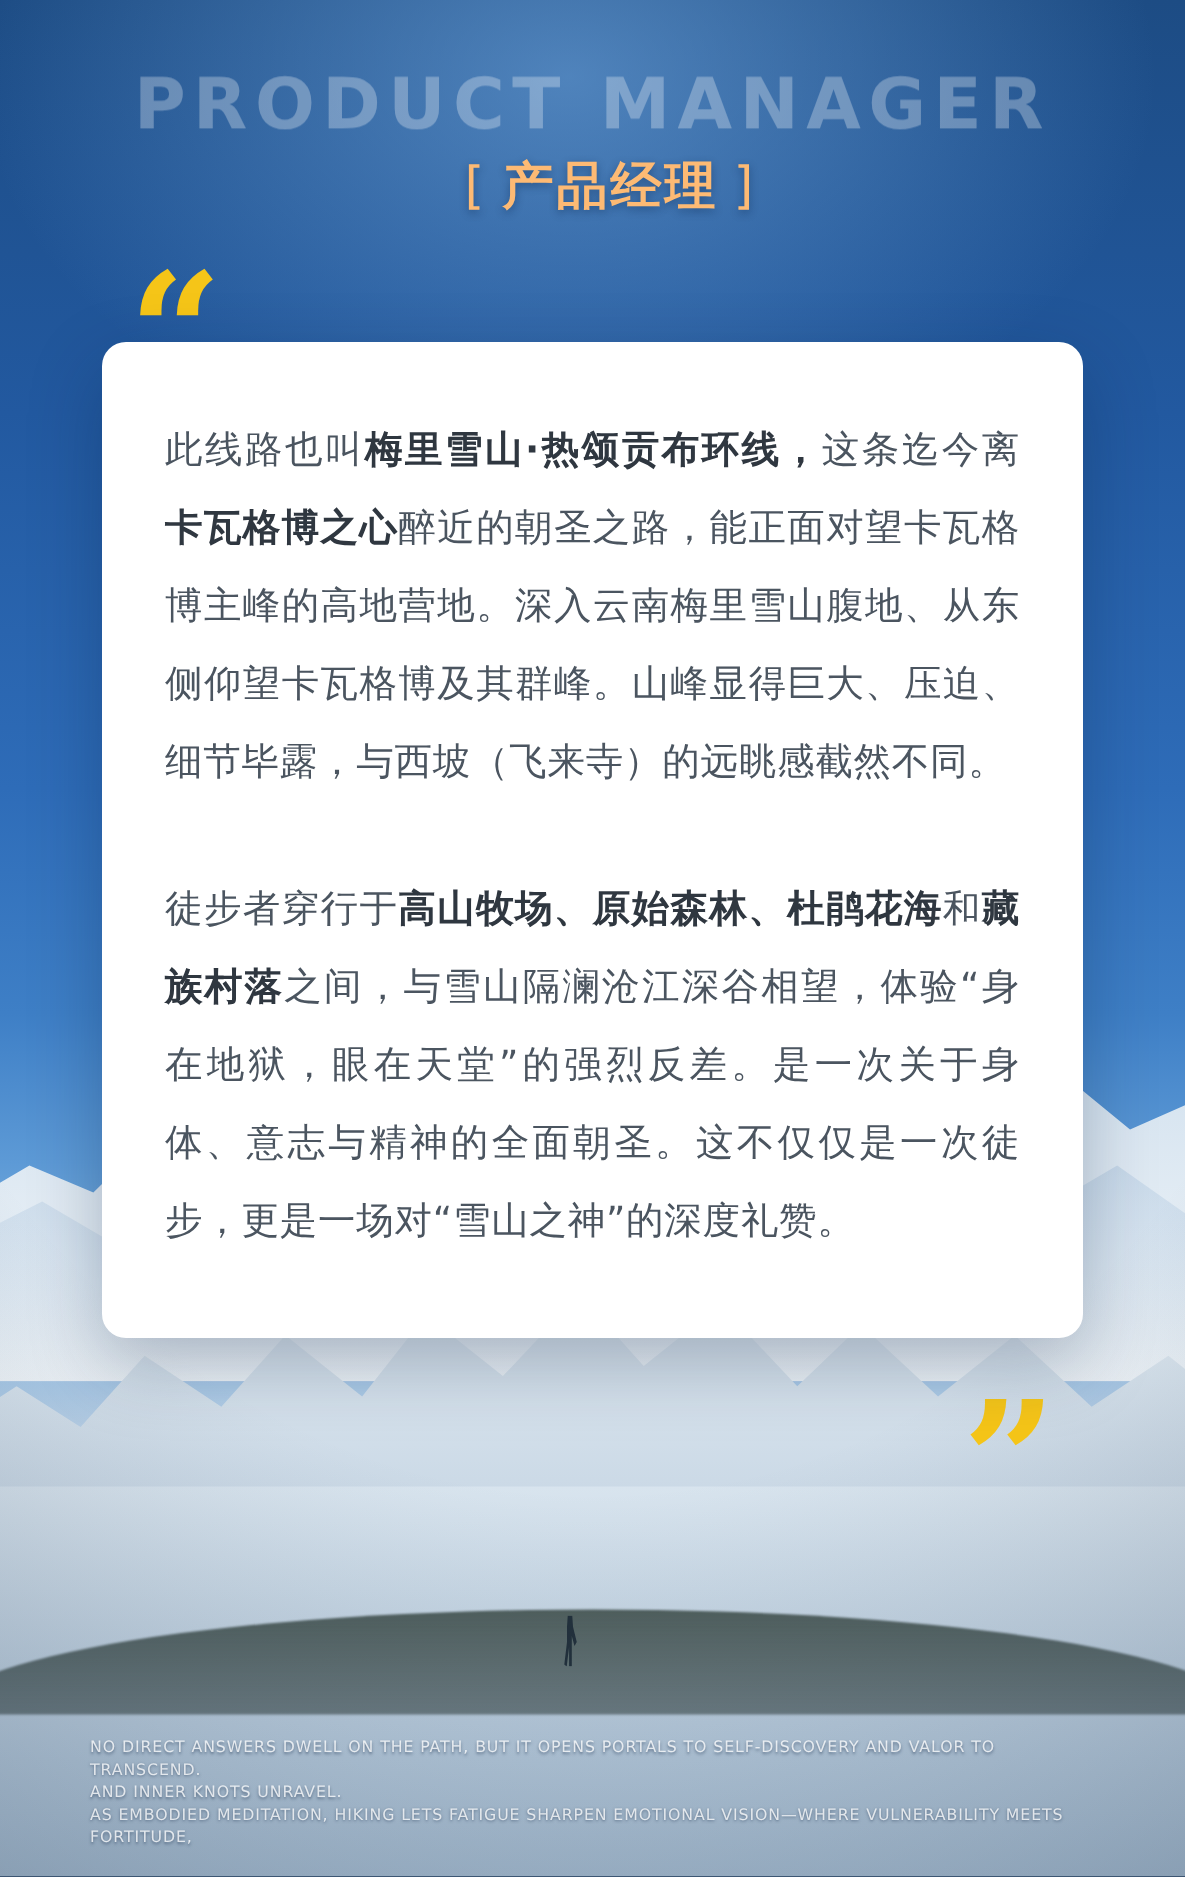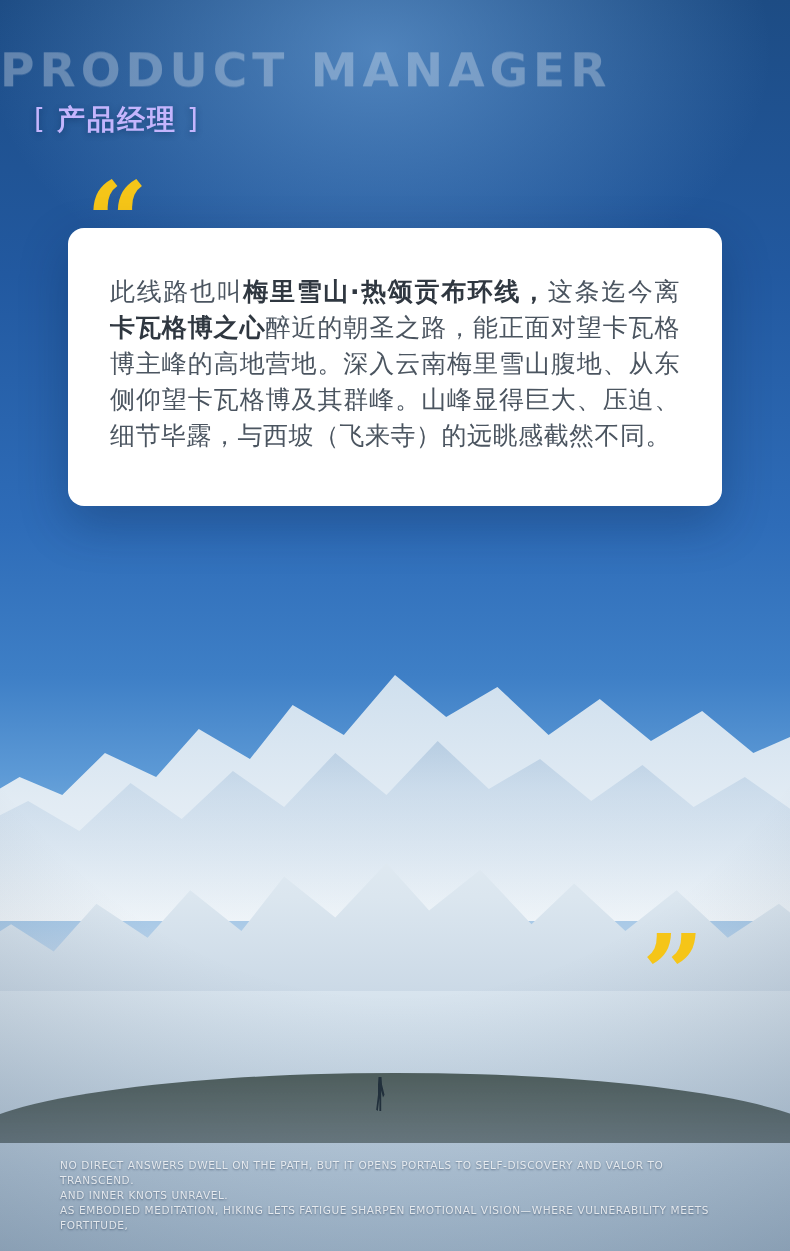--- a/index.html
+++ b/index.html
@@ -102,36 +102,36 @@
     inset: 0;
     background: radial-gradient(ellipse 120% 90% at 50% 30%, rgba(0,0,0,0) 55%, rgba(10,30,55,0.30) 100%);
   }
 
   
   .header {
     position: absolute;
     top: 46px;
     left: 0;
     right: 0;
-    text-align: left;
+    text-align: center;
   }
   .title-en {
     font-size: 47px;
     letter-spacing: 5px;
     font-weight: 700;
     color: rgba(255,255,255,0.20);
     text-shadow: 0 1px 0 rgba(255,255,255,0.12);
     line-height: 1;
     white-space: nowrap;
   }
   .title-cn {
     margin-top: 8px;
-    font-size: 28px;
-    font-weight: 700;
-    color: #c4b5fd;
+    font-size: 34px;
+    font-weight: 700;
+    color: #fdba74;
     letter-spacing: 2px;
     text-shadow: 0 2px 6px rgba(10,40,80,0.45);
     padding-left: 24px;
   }
   .title-cn .bracket {
     font-weight: 400;
     margin: 0 10px;
   }
 
   
@@ -161,21 +161,21 @@
     top: 228px;
     width: 654px;
     box-sizing: border-box;
     background: #ffffff;
     border-radius: 16px;
     padding: 46px 42px 52px 42px;
     box-shadow: 0 18px 48px rgba(8,30,60,0.28);
   }
   .para {
     font-size: 25px;
-    line-height: 36px;
+    line-height: 52px;
     color: #4b5560;
     letter-spacing: 0.5px;
     margin: 0;
     text-align: justify;
   }
   .para + .para {
     margin-top: 46px;
   }
   .para b {
     color: #2f3740;
@@ -219,20 +219,21 @@
     <div class="title-cn">
       <span class="bracket">[</span><span>产品经理</span><span class="bracket">]</span>
     </div>
   </div>
 
   <div class="quote-open">“</div>
   <div class="quote-close">”</div>
 
   <div class="card">
     <p class="para"><span>此线路也叫</span><b>梅里雪山·热颂贡布环线，</b><span>这条迄今离</span><b>卡瓦格博之心</b><span>醉近的朝圣之路，能正面对望卡瓦格博主峰的高地营地。深入云南梅里雪山腹地、从东侧仰望卡瓦格博及其群峰。山峰显得巨大、压迫、细节毕露，与西坡（飞来寺）的远眺感截然不同。</span></p>
+    <p class="para"><span>徒步者穿行于</span><b>高山牧场、原始森林、杜鹃花海</b><span>和</span><b>藏族村落</b><span>之间，与雪山隔澜沧江深谷相望，体验“身在地狱，眼在天堂”的强烈反差。是一次关于身体、意志与精神的全面朝圣。这不仅仅是一次徒步，更是一场对“雪山之神”的深度礼赞。</span></p>
   </div>
 
   <div class="footer-caption">
     <div>NO DIRECT ANSWERS DWELL ON THE PATH, BUT IT OPENS PORTALS TO SELF-DISCOVERY AND VALOR TO TRANSCEND.</div>
     <div>AND INNER KNOTS UNRAVEL.</div>
     <div>AS EMBODIED MEDITATION, HIKING LETS FATIGUE SHARPEN EMOTIONAL VISION—WHERE VULNERABILITY MEETS FORTITUDE,</div>
   </div>
 
 </div>
 

